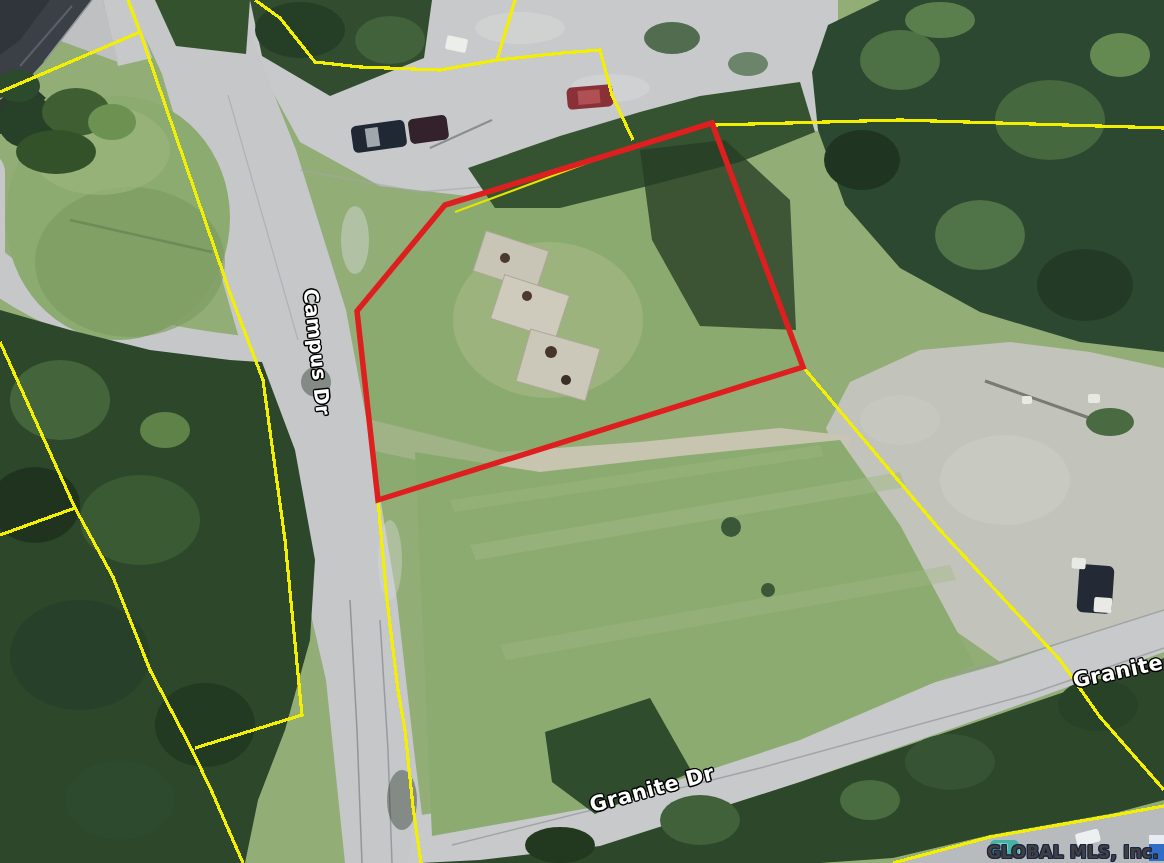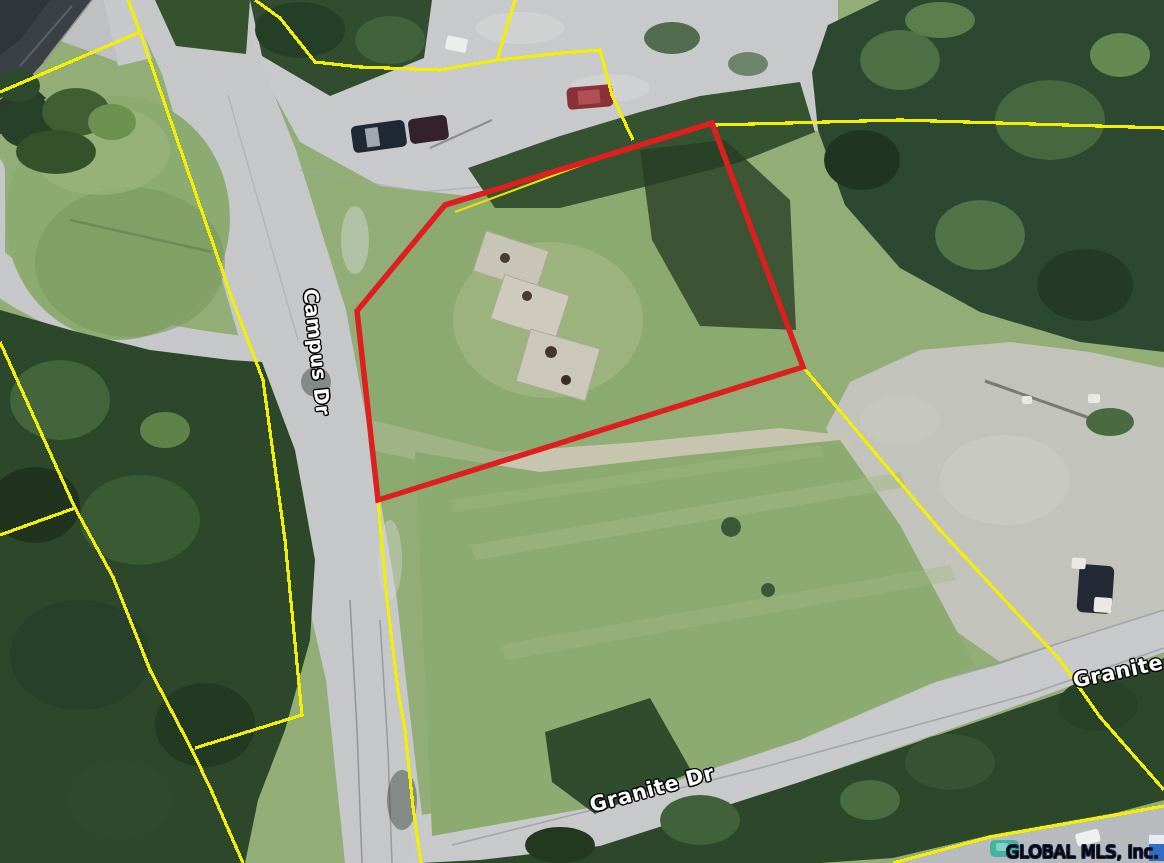--- a/index.html
+++ b/index.html
@@ -30,22 +30,22 @@
     transform:translate(-50%,-50%) rotate(-15deg);
   }
   .label-granite-partial{
     left:1073px;top:681px;font-size:21px;
     transform-origin:left center;
     transform:translate(0,-50%) rotate(-12deg);
   }
   .watermark{
     position:absolute;
     right:5px;top:842px;
-    font-size:17px;font-weight:normal;
-    color:#000000;
+    font-size:17px;font-weight:bold;
+    color:#404040;
     letter-spacing:.2px;
     white-space:nowrap;
     text-shadow:
       -1px 0 #1a2443, 1px 0 #1a2443, 0 -1px #1a2443, 0 1px #1a2443,
       -1px -1px #1a2443, 1px 1px #1a2443, -1px 1px #1a2443, 1px -1px #1a2443;
   }
 </style>
 </head>
 <body>
 

